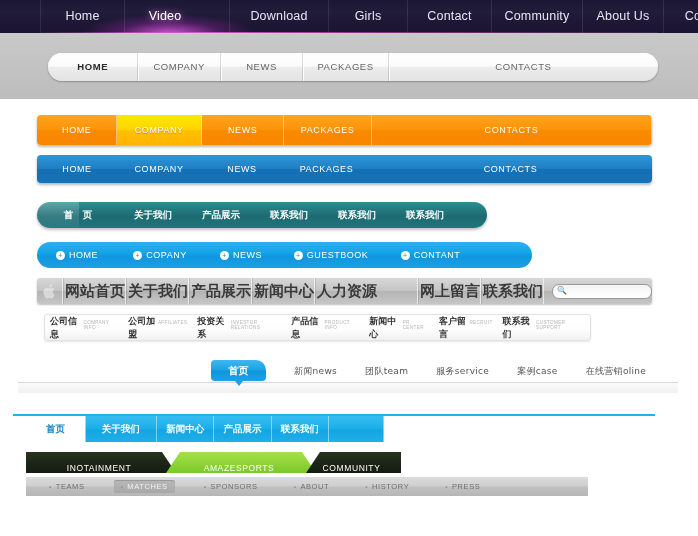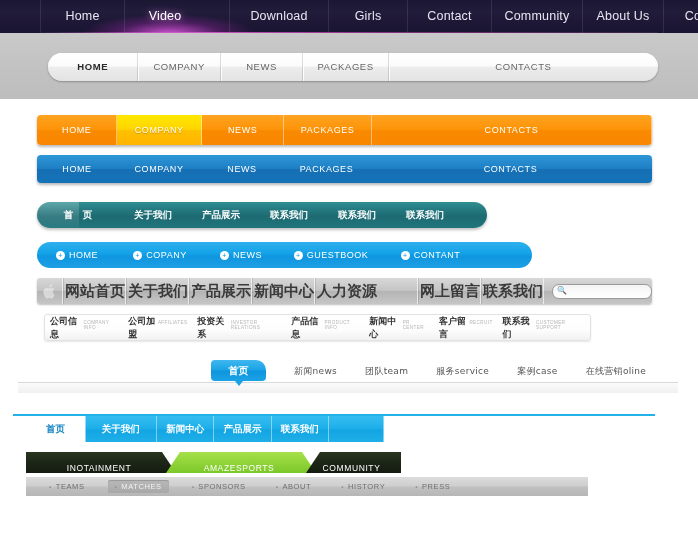--- a/index.html
+++ b/index.html
@@ -221,21 +221,21 @@
   .ang.green{background:linear-gradient(180deg,#a6e04a 0%,#8ed338 55%,#7cc72a 100%);}
   .ang.a1{left:0;width:150px;clip-path:polygon(0 0,136px 0,150px 21px,0 21px);}
   .ang.a2{left:140px;width:150px;clip-path:polygon(14px 0,136px 0,150px 21px,0 21px);}
   .ang.a3{left:280px;width:95px;clip-path:polygon(14px 0,95px 0,95px 21px,0 21px);}
   .ang span{display:block;transform:translateX(-2px);}
 
   
   .subnav{
     position:absolute;left:26px;top:477px;width:562px;height:19px;
     background:linear-gradient(180deg,#dcdcdc 0%,#cfcfcf 45%,#c0c0c0 55%,#b6b6b6 100%);
-    display:flex;align-items:center;
+    display:flex;align-items:center;gap:6px;
   }
   .subnav .it{
     display:flex;align-items:center;gap:4px;padding:2px 7px;margin-left:16px;
     font-size:7.5px;color:#6e6e6e;letter-spacing:.6px;
   }
   .subnav .it .bul{font-size:6px;color:#8d8d8d;line-height:1;}
   .subnav .it.active{
     background:linear-gradient(180deg,#b9b9b9,#a8a8a8);
     color:#f2f2f2;border-radius:2px;
     box-shadow:inset 0 1px 1px rgba(0,0,0,.18);

